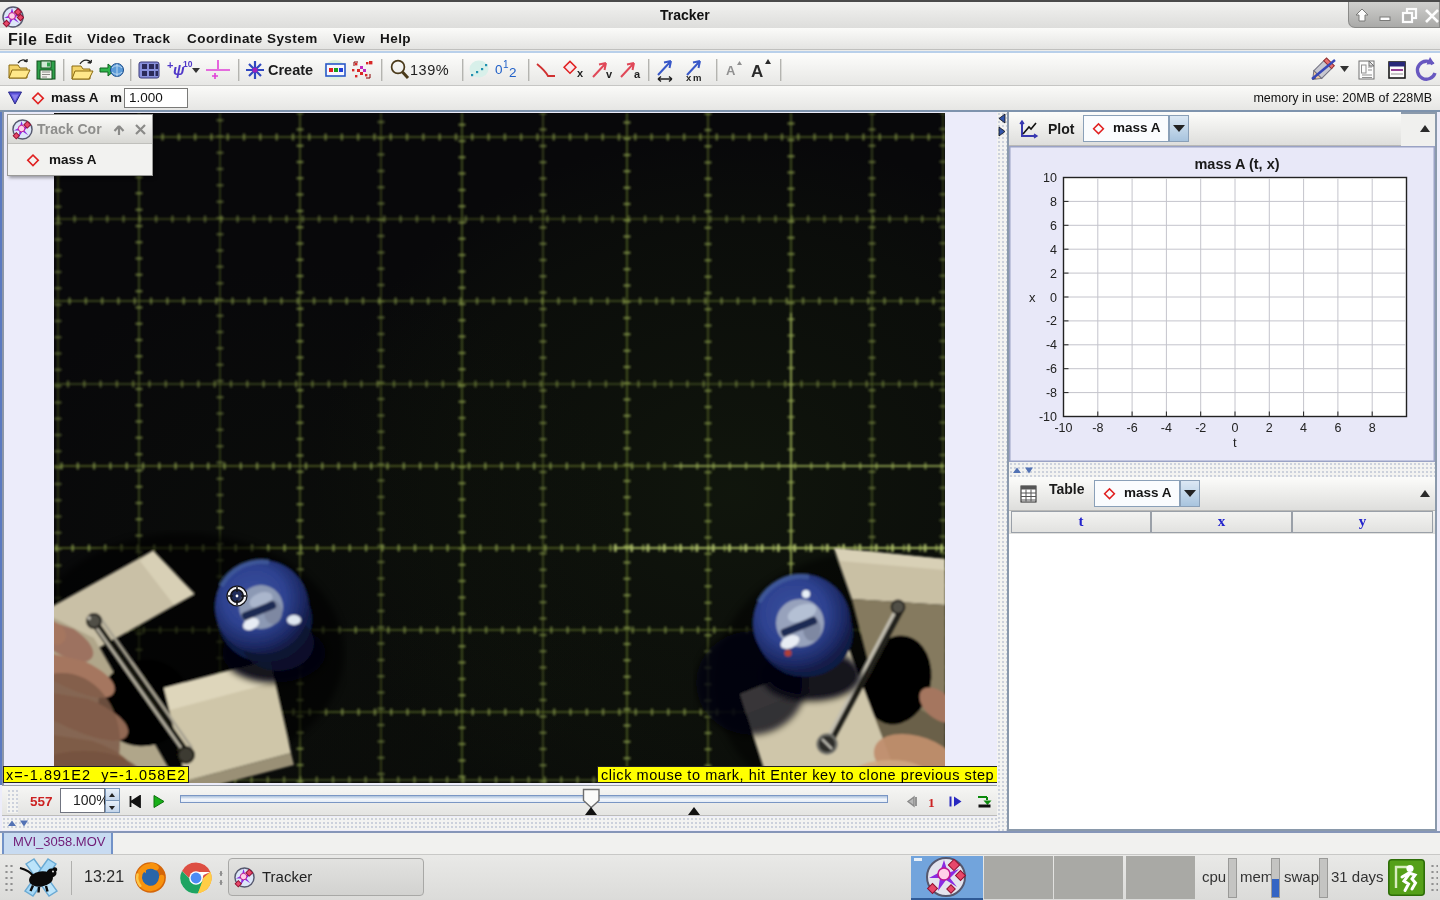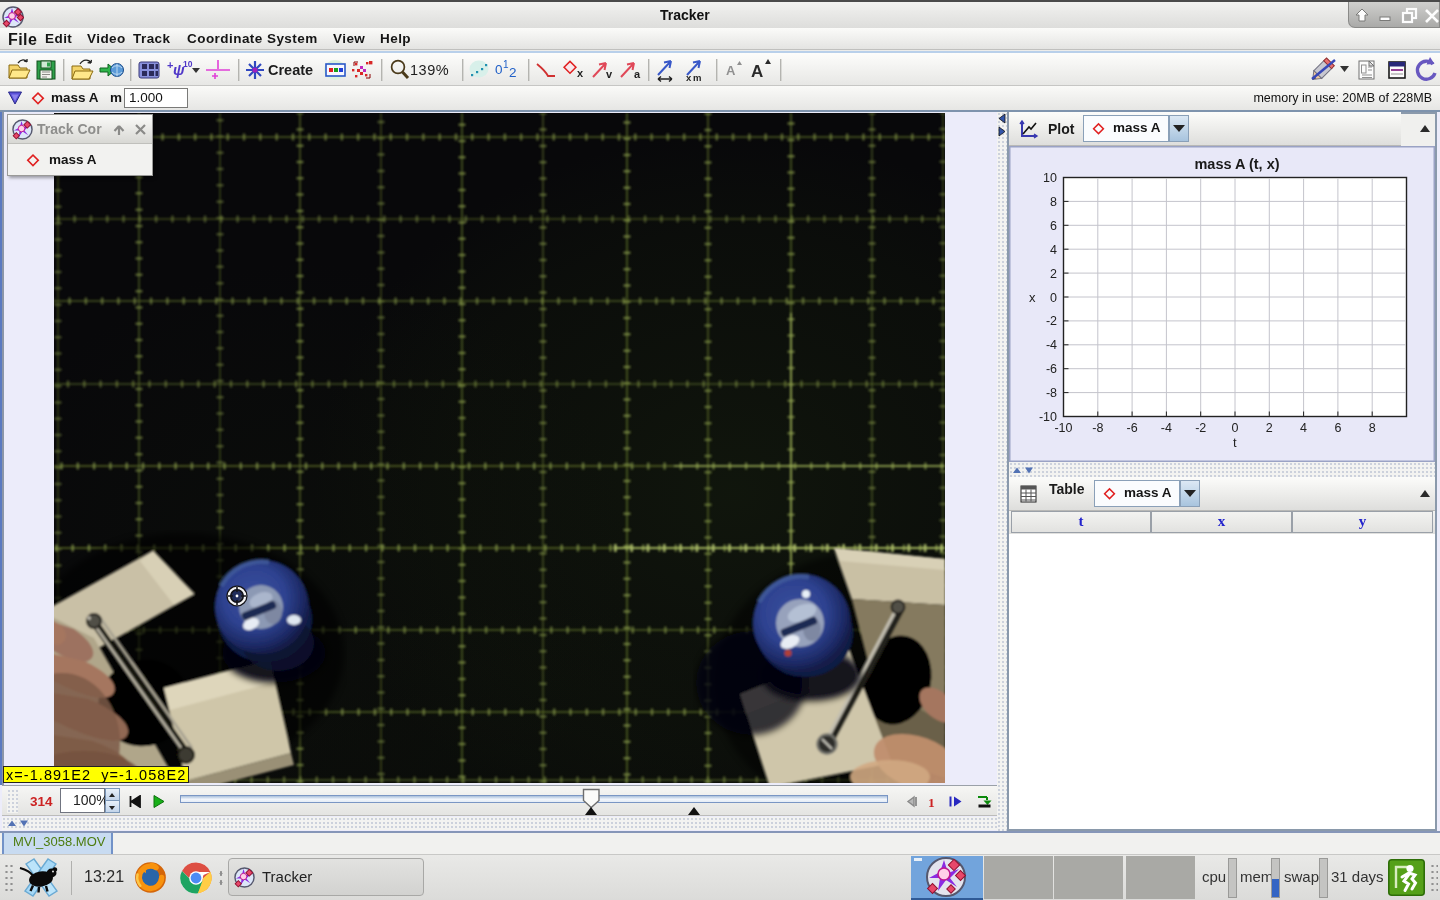--- a/index.html
+++ b/index.html
@@ -367,23 +367,24 @@
    <path d="M8 13 V4 M8 4 l-4.5 5 M8 4 l4.5 5" stroke="#8a8a88" stroke-width="2.2" fill="none"></path>
    <path d="M25 3 l9 9 M34 3 l-9 9" stroke="#8a8a88" stroke-width="2.2"></path>
   </svg>
  </div>
  <svg class="abs" style="left:17px;top:37px" width="16" height="16" viewBox="0 0 16 16">
         <rect x="4.5" y="4.5" width="7.4" height="7.4" fill="none" stroke="#e02020" stroke-width="1.6" transform="rotate(45 8 8)"></rect>
       </svg>
  <div class="abs" style="left:41px;top:37px;font-size:13.5px;font-weight:bold;color:#151515">mass A</div>
 </div>
 <div class="abs" style="left:3px;top:766px;height:17px;background:#ffff00;border:1px solid #222;color:#000;font-family:'Liberation Sans',sans-serif;font-size:14.5px;line-height:16.5px;letter-spacing:1.05px;padding:0 2px;white-space:nowrap">x=-1.891E2&nbsp; y=-1.058E2</div>
+    <div class="abs" style="left:597px;top:766px;height:17px;background:#ffff00;border:1px solid #222;color:#000;font-family:'Liberation Sans',sans-serif;font-size:14.5px;line-height:16.5px;letter-spacing:0.55px;padding:0 3px;white-space:nowrap">click mouse to mark, hit Enter key to clone previous step</div>
 <div class="abs" style="left:2px;top:785px;width:995px;height:31px;background:linear-gradient(#f6f6f4,#e4e4e2);border-top:1px solid #9aa0a8;border-bottom:1px solid #bcbcba">
  <div class="abs dots" style="left:5px;top:3px;width:11px;height:24px"></div>
- <div class="abs" style="left:28px;top:8px;font-size:13.5px;font-weight:bold;color:#cc2222">314</div>
+ <div class="abs" style="left:28px;top:8px;font-size:13.5px;font-weight:bold;color:#cc2222">557</div>
  <div class="abs" style="left:58px;top:2px;width:45px;height:25px;background:#fff;border:1px solid #707480;font-size:14px;color:#222;padding:3px 0 0 12px">100%</div>
  <div class="abs" style="left:103px;top:2px;width:15px;height:13px;background:linear-gradient(#e8f0fa,#c2d4ea);border:1px solid #7a96b8"></div>
  <div class="abs" style="left:103px;top:14px;width:15px;height:13px;background:linear-gradient(#e8f0fa,#c2d4ea);border:1px solid #7a96b8"></div>
  <div class="abs tri-u" style="left:107px;top:7px;border-left-width:3.5px;border-right-width:3.5px;border-bottom-width:4.5px"></div>
  <div class="abs tri-d" style="left:107px;top:20px;border-left-width:3.5px;border-right-width:3.5px;border-top-width:4.5px"></div>
  <svg class="abs" style="left:126px;top:9px" width="40" height="13" viewBox="0 0 40 13">
   <path d="M2.5 1 v11 M12 1 v11 L3.5 6.5 Z" fill="#111" stroke="#111" stroke-width="1.8"></path>
   <path d="M26 0.5 L36 6.5 L26 12.5 Z" fill="#18b018" stroke="#0c700c"></path>
  </svg>
  <div class="abs" style="left:178px;top:9px;width:708px;height:8px;background:linear-gradient(#aac0dc,#f2f6fc 55%,#e4ecf6);border:1px solid #7a96c4"></div>
@@ -523,21 +524,21 @@
 </div>
 
 <div class="abs" style="left:1009px;top:511px;width:426px;height:23px;background:linear-gradient(#f4f4f2,#e0e0de)">
  <div class="abs" style="left:2px;top:0;width:140px;height:22px;border:1px solid #9aa0a8;text-align:center;font-family:'Liberation Serif',serif;font-weight:bold;font-size:15px;color:#2222cc;padding-top:1px">t</div>
  <div class="abs" style="left:142px;top:0;width:141px;height:22px;border:1px solid #9aa0a8;text-align:center;font-family:'Liberation Serif',serif;font-weight:bold;font-size:15px;color:#2222cc;padding-top:1px">x</div>
  <div class="abs" style="left:283px;top:0;width:141px;height:22px;border:1px solid #9aa0a8;text-align:center;font-family:'Liberation Serif',serif;font-weight:bold;font-size:15px;color:#2222cc;padding-top:1px">y</div>
 </div>
 <div class="abs" style="left:1009px;top:534px;width:426px;height:295px;background:#ffffff"></div>
 
 <div class="abs" style="left:0;top:831px;width:1440px;height:23px;background:#f1f1ef;border-top:2px solid #8696b8"></div>
-<div class="abs" style="left:2px;top:833px;width:111px;height:35px;background:#c8dbf1;border:2px solid #7292c8;border-top:none;font-size:13px;color:#4d7c0f;padding:1px 0 0 9px">MVI_3058.MOV</div>
+<div class="abs" style="left:2px;top:833px;width:111px;height:35px;background:#c8dbf1;border:2px solid #7292c8;border-top:none;font-size:13px;color:#701a75;padding:1px 0 0 9px">MVI_3058.MOV</div>
 <div class="abs" style="left:0;top:854px;width:1440px;height:56px;background:linear-gradient(#e9e9e7,#d8d8d6);border-top:1px solid #c8c8c6">
 <div class="abs" style="left:4px;top:8px;width:10px;height:30px;background-image:radial-gradient(#909090 1px,transparent 1.2px);background-size:5px 6px"></div>
 <svg class="abs" style="left:19px;top:2px" width="44" height="42" viewBox="0 0 44 42">
   <g>
    <path d="M7 7 L15 2 L38 34 L30 39 Z" fill="#bce4fa" stroke="#6aaad4" stroke-width="1.4"></path>
    <path d="M37 7 L29 2 L6 34 L14 39 Z" fill="#a6d8f6" stroke="#6aaad4" stroke-width="1.4"></path>
    <ellipse cx="22" cy="22" rx="12" ry="7.5" fill="#0a0a0a" transform="rotate(-8 22 22)"></ellipse>
    <ellipse cx="32.5" cy="16" rx="5" ry="4.4" fill="#0a0a0a"></ellipse>
    <path d="M33.5 12 a2.4 2.4 0 1 1 3.2 2.8" fill="#0a0a0a"></path>
    <path d="M1 11 C9 13 12 15.5 14.5 19.5" stroke="#0a0a0a" stroke-width="2" fill="none"></path>

